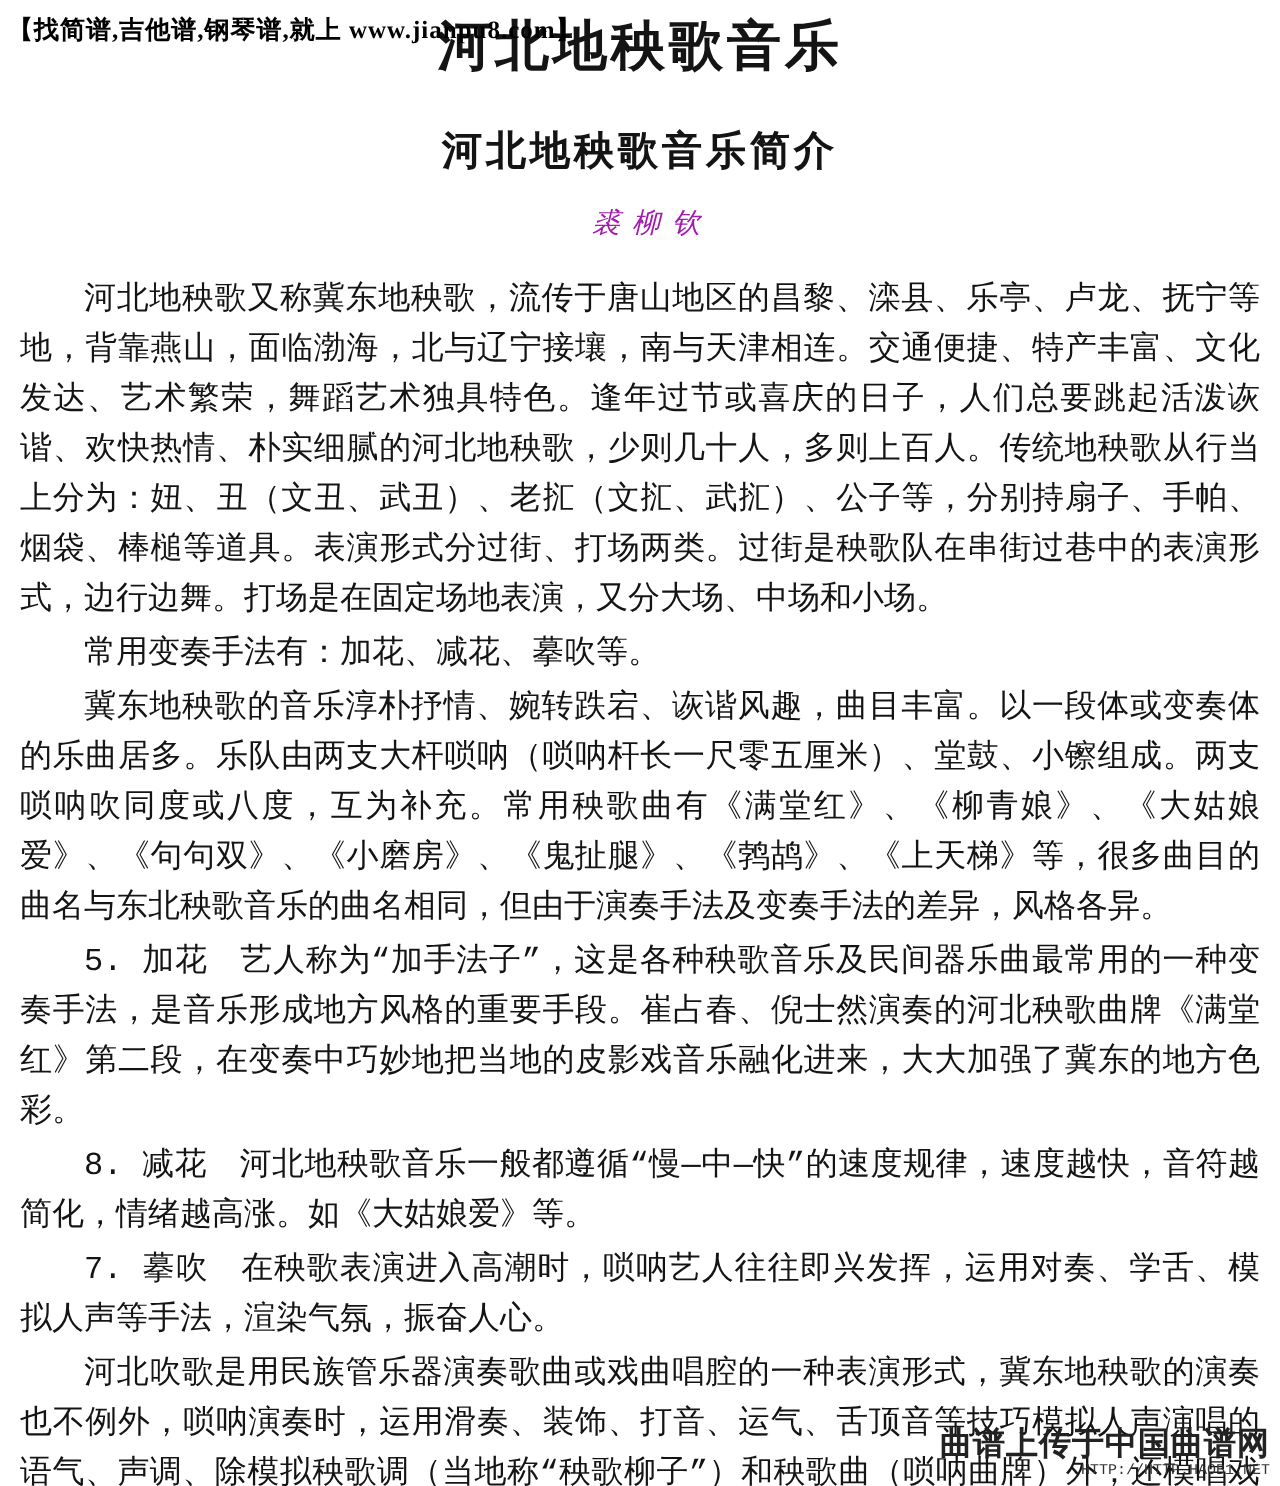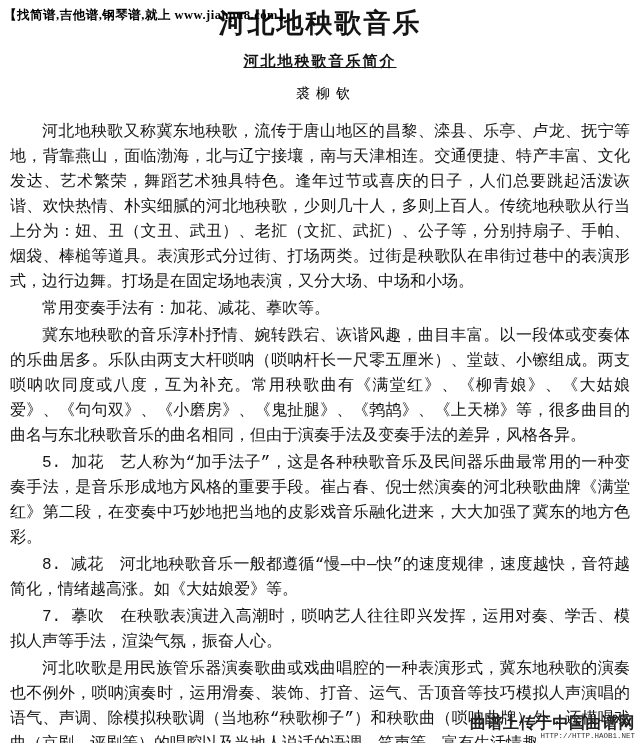--- a/index.html
+++ b/index.html
@@ -28,33 +28,33 @@
   .title {
     text-align: center;
     padding-top: 5px;
     font-size: 27px;
     font-weight: bold;
     letter-spacing: 2px;
   }
 
   .subtitle {
     text-align: center;
-    margin-top: 11px;
-    font-size: 15px;
+    margin-top: 21px;
+    font-size: 20px;
     font-weight: bold;
     letter-spacing: 2px;
-    text-decoration: underline;
   }
 
   .author {
     text-align: center;
     margin-top: 14px;
     font-size: 14px;
+    font-style: italic;
     letter-spacing: 6px;
-    color: #000000;
+    color: #a21caf;
     margin-left: 12px;
   }
 
   .doc-body {
     margin-top: 17px;
     padding: 0 10px;
     font-size: 16px;
     line-height: 25px;
     text-align: justify;
   }

